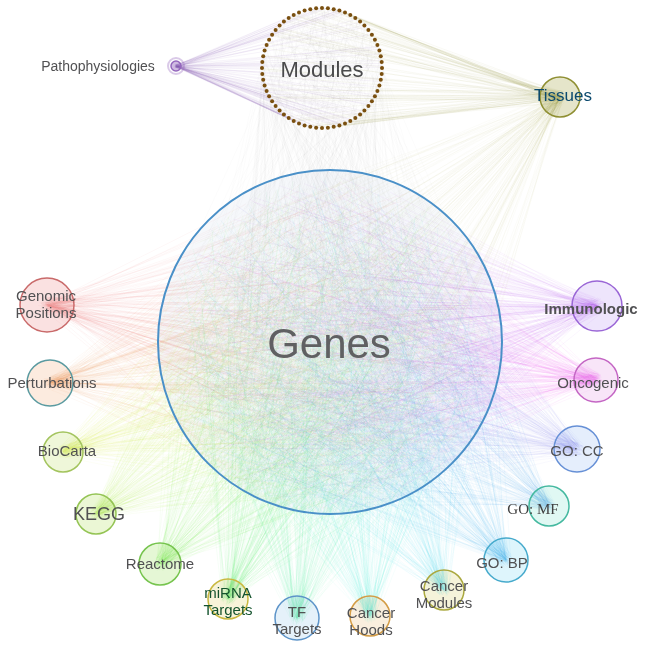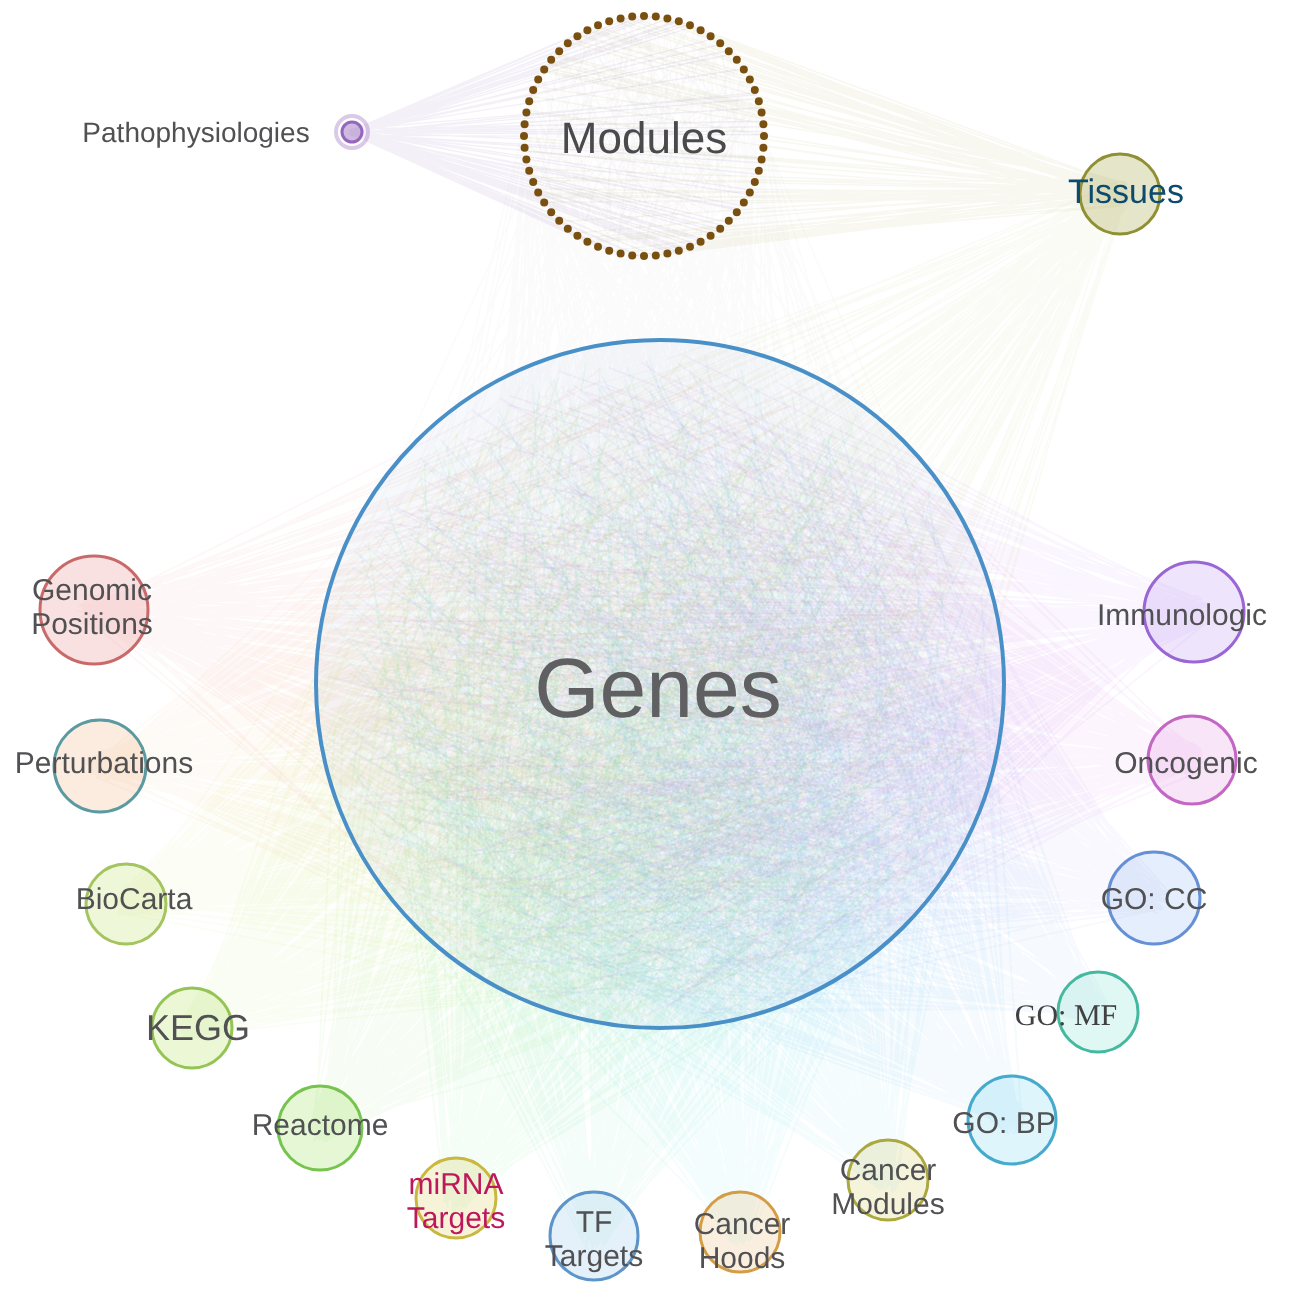--- a/index.html
+++ b/index.html
@@ -147,27 +147,27 @@
       <div class="node-label" style="left: 329px; top: 344px; font-size: 42px; color: rgb(96, 96, 98);">Genes</div>
       <div class="node-label" style="left: 322px; top: 70px; font-size: 22px; color: rgb(74, 74, 76);">Modules</div>
       <div class="node-label" style="left: 98px; top: 67px; font-size: 14px; color: rgb(81, 81, 83);">Pathophysiologies</div>
       <div class="node-label" style="left: 563px; top: 96px; font-size: 17px; color: #0c4a6e;">Tissues</div>
       <div class="node-label" style="left: 46px; top: 305px; font-size: 15px; color: rgb(81, 81, 83);">Genomic
 Positions</div>
       <div class="node-label" style="left: 52px; top: 383px; font-size: 15px; color: rgb(81, 81, 83);">Perturbations</div>
       <div class="node-label" style="left: 67px; top: 451px; font-size: 15px; color: rgb(81, 81, 83);">BioCarta</div>
       <div class="node-label" style="left: 99px; top: 514px; font-size: 18px; color: rgb(81, 81, 83);">KEGG</div>
       <div class="node-label" style="left: 160px; top: 564px; font-size: 15px; color: rgb(81, 81, 83); text-align: center;">Reactome</div>
-      <div class="node-label" style="left: 228px; top: 602px; font-size: 15px; color: #be185d;">miRNA
+      <div class="node-label" style="left: 228px; top: 602px; font-size: 15px; color: #14532d;">miRNA
 Targets</div>
       <div class="node-label" style="left: 297px; top: 621px; font-size: 15px; color: rgb(81, 81, 83);">TF
 Targets</div>
       <div class="node-label" style="left: 371px; top: 622px; font-size: 15px; color: rgb(81, 81, 83);">Cancer
 Hoods</div>
       <div class="node-label" style="left: 444px; top: 595px; font-size: 15px; color: rgb(81, 81, 83);">Cancer
 Modules</div>
       <div class="node-label" style="left: 502px; top: 563px; font-size: 15px; color: rgb(81, 81, 83);">GO: BP</div>
       <div class="node-label" style="left: 533px; top: 509px; font-size: 15px; color: #404040; font-family: Liberation Serif, serif;">GO: MF</div>
       <div class="node-label" style="left: 577px; top: 451px; font-size: 15px; color: rgb(81, 81, 83);">GO: CC</div>
       <div class="node-label" style="left: 593px; top: 383px; font-size: 15px; color: rgb(81, 81, 83);">Oncogenic</div>
-      <div class="node-label" style="left: 591px; top: 309px; font-size: 15px; color: rgb(81, 81, 83);">Immunologic</div>
+      <div class="node-label" style="left: 591px; top: 309px; font-size: 15px; color: rgb(81, 81, 83); font-weight: bold;">Immunologic</div>
     </div>
 </div>
 
 </body></html>

